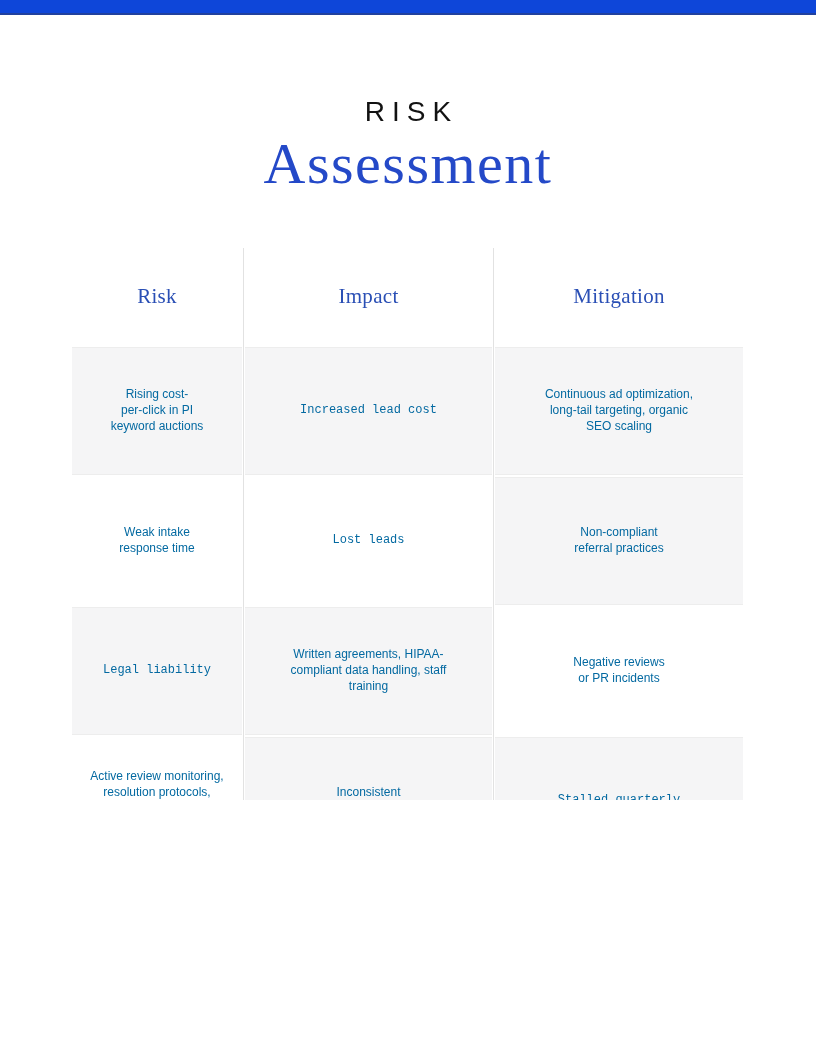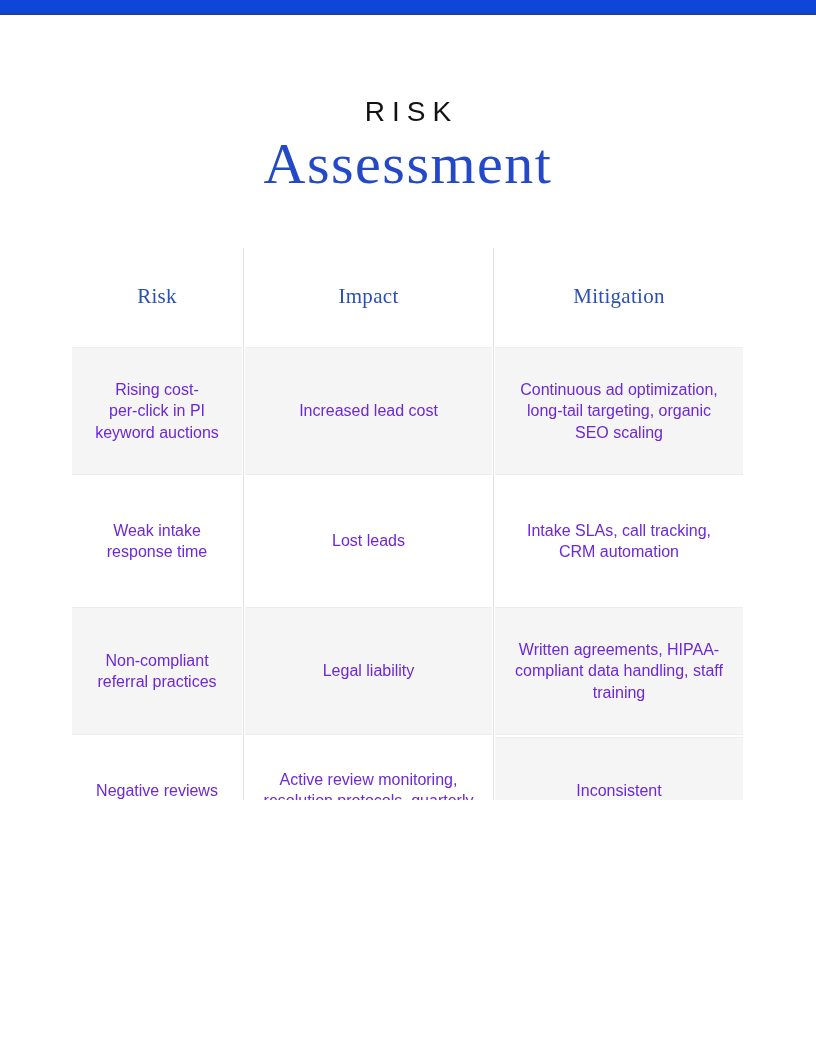--- a/index.html
+++ b/index.html
@@ -75,39 +75,39 @@
     column-gap: 3px;
     row-gap: 2px;
     width: 671px;
   }
   .cell {
     display: flex;
     align-items: center;
     justify-content: center;
     text-align: center;
     white-space: pre-line;
-    font-size: 16px;
+    font-size: 12px;
     line-height: 1.33;
-    color: #6d28d9;
+    color: #0369a1;
     box-sizing: border-box;
   }
   .head {
     font-family: "Liberation Serif", serif;
     font-size: 21px;
     letter-spacing: 0.3px;
     color: #2a4fb5;
     background: #ffffff;
   }
   .shade {
     background: #f5f5f6;
     border-top: 1px solid #ededed;
     border-bottom: 1px solid #ededed;
   }
   .c-risk { padding: 6px 20px; }
-  .c-impact { padding: 6px 20px; }
+  .c-impact { padding: 6px 20px; font-family: Liberation Mono, monospace; }
   .c-mitigation { padding: 6px 8px; }
 </style>
 </head>
 <body>
 
 <div class="page">
 
   <div class="topbar"></div>
 
   <div class="kicker">RISK</div>
@@ -127,22 +127,20 @@
 per-click in PI
 keyword auctions</div>
       <div class="cell shade c-impact">Increased lead cost</div>
       <div class="cell shade c-mitigation">Continuous ad optimization,
 long-tail targeting, organic
 SEO scaling</div>
 
       <div class="cell c-risk">Weak intake
 response time</div>
       <div class="cell c-impact">Lost leads</div>
-      <div class="cell c-mitigation">Intake SLAs, call tracking,
-CRM automation</div>
 
       <div class="cell shade c-risk">Non-compliant
 referral practices</div>
       <div class="cell shade c-impact">Legal liability</div>
       <div class="cell shade c-mitigation">Written agreements, HIPAA-
 compliant data handling, staff
 training</div>
 
       <div class="cell c-risk">Negative reviews
 or PR incidents</div>

